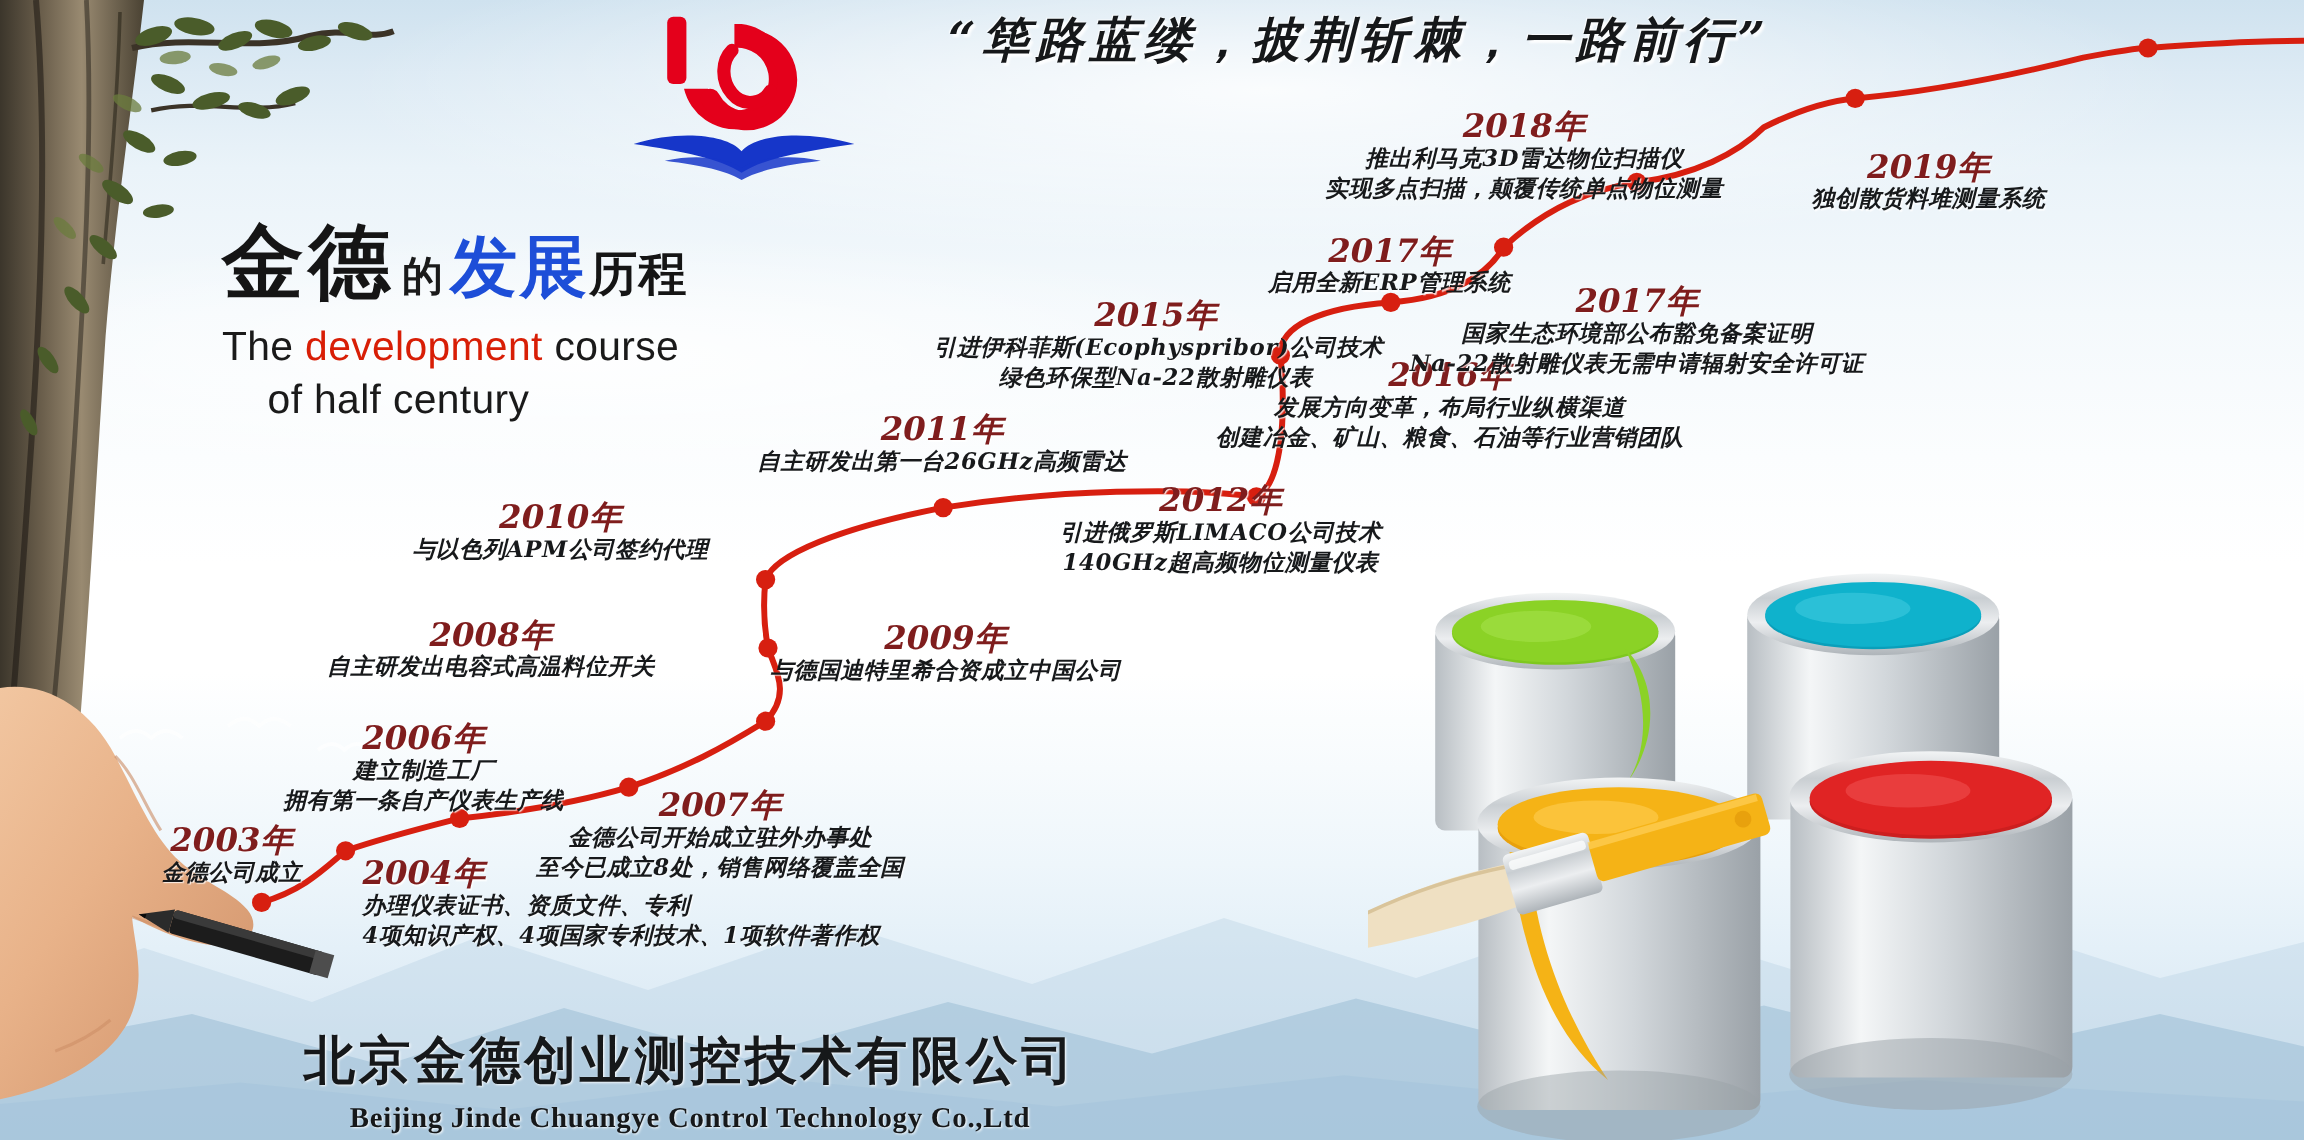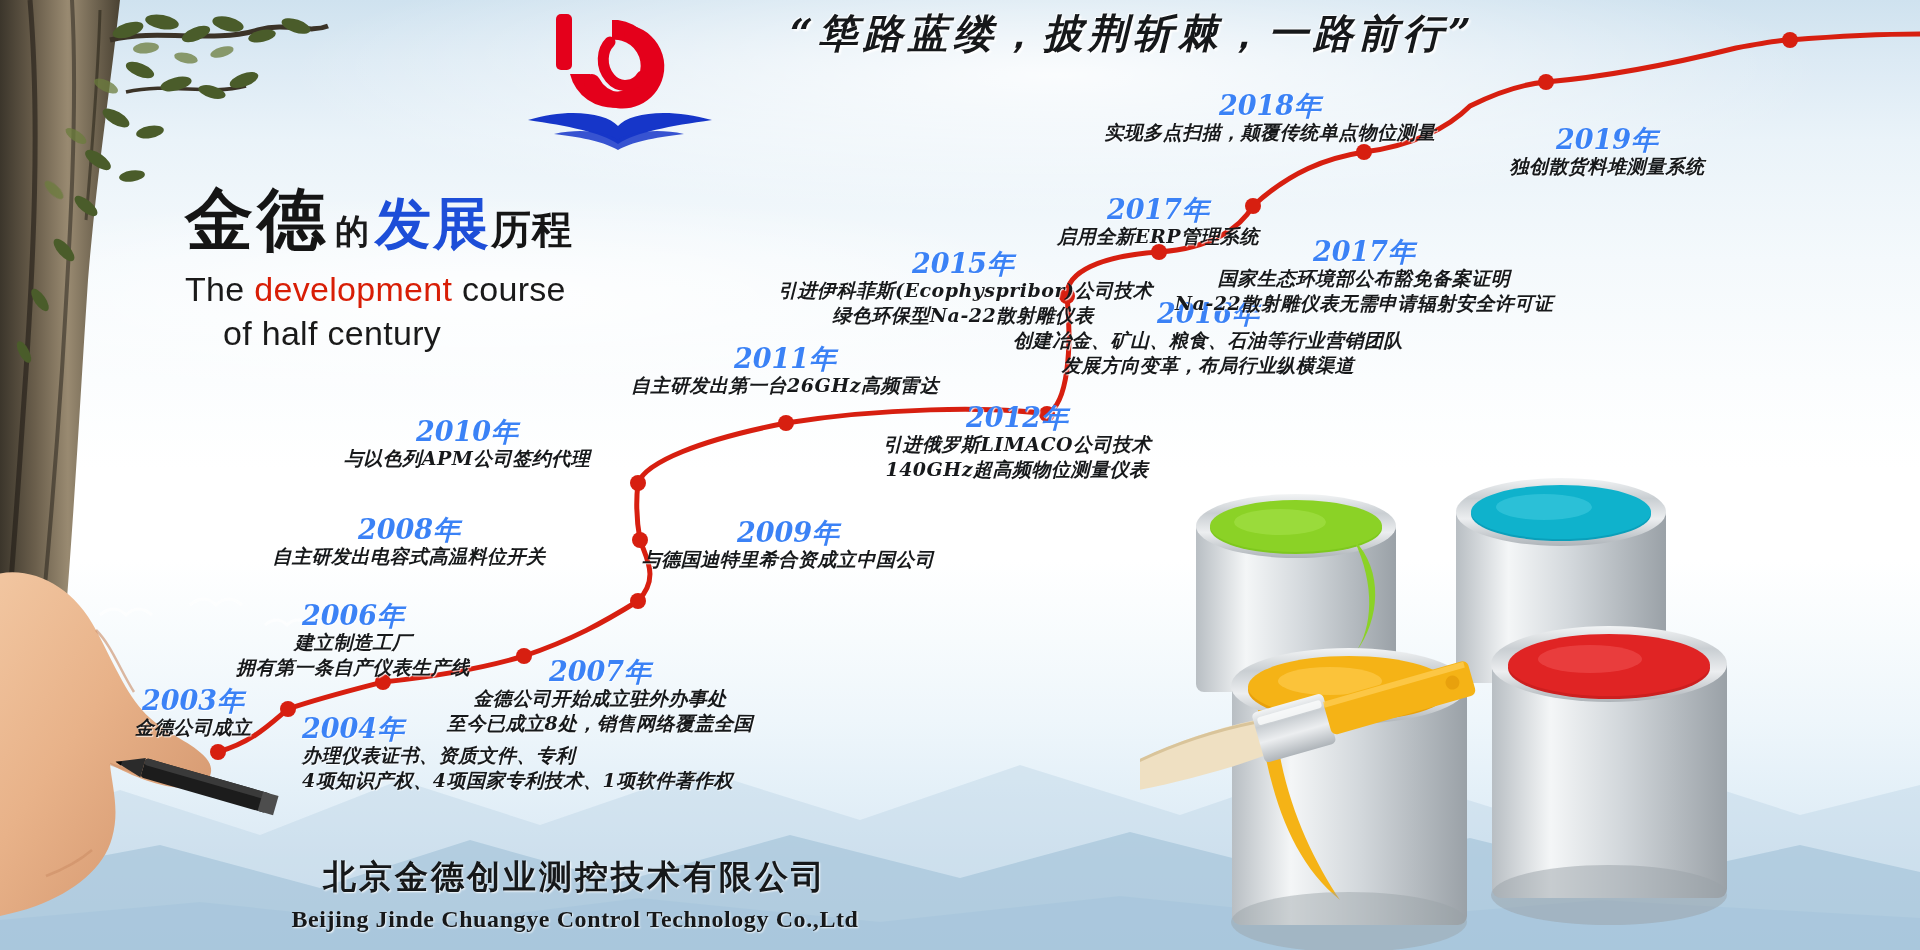--- a/index.html
+++ b/index.html
@@ -67,38 +67,38 @@
   .title-en .hl{color:#d81e06;}
   .title-en .l2{display:block;padding-left:38px;}
 
   
   .tl-svg{position:absolute;left:0;top:0;width:1920px;height:950px;overflow:visible;}
 
   
   .tl-item{position:absolute;white-space:nowrap;}
   .tl-item .yr{
     font-family:"DejaVu Serif","Liberation Serif",serif;
-    font-weight:bold;font-style:italic;font-size:27px;color:#3b82f6;
+    font-weight:bold;font-style:italic;font-size:27px;color:#7f1d1d;
     text-shadow:1px 1px 1px rgba(255,255,255,.9);
     line-height:1.05;
   }
   .tl-item .desc{
     font-family:"DejaVu Serif","Liberation Serif",serif;
     font-weight:bold;font-style:italic;font-size:19px;color:#17191b;
     line-height:1.32;letter-spacing:.5px;
     text-shadow:1px 1px 1px rgba(255,255,255,.85);
   }
   .al-c{text-align:center;}
   .al-l{text-align:left;}
 
   
   .footer{position:absolute;left:0;top:855px;width:1150px;text-align:center;}
   .f-cn{
     font-family:Liberation Mono, monospace;
-    font-weight:bold;font-size:33px;color:#16181a;letter-spacing:3px;
+    font-weight:bold;font-size:43px;color:#16181a;letter-spacing:3px;
     text-shadow:1px 1px 2px rgba(255,255,255,.9);
   }
   .f-en{
     margin-top:6px;
     font-family:"Liberation Serif",serif;
     font-weight:bold;font-size:24px;color:#16181a;letter-spacing:.6px;
     text-shadow:1px 1px 2px rgba(255,255,255,.9);
   }
   .birds{position:absolute;left:90px;top:585px;width:260px;height:60px;opacity:.75;}
 </style>
@@ -298,34 +298,35 @@
         <div class="desc">引进俄罗斯LIMACO公司技术</div>
         <div class="desc">140GHz超高频物位测量仪表</div>
       </div>
       <div class="tl-item al-c" style="left: 778px; top: 250px; width: 370px;">
         <div class="yr">2015年</div>
         <div class="desc">引进伊科菲斯(Ecophyspribor)公司技术</div>
         <div class="desc">绿色环保型Na-22散射雕仪表</div>
       </div>
       <div class="tl-item al-c" style="left: 1008px; top: 300px; width: 400px;">
         <div class="yr">2016年</div>
+        <div class="desc">发展方向变革，布局行业纵横渠道</div>
         <div class="desc">创建冶金、矿山、粮食、石油等行业营销团队</div>
-        <div class="desc">发展方向变革，布局行业纵横渠道</div>
       </div>
       <div class="tl-item al-c" style="left: 1008px; top: 196px; width: 300px;">
         <div class="yr">2017年</div>
         <div class="desc">启用全新ERP管理系统</div>
       </div>
       <div class="tl-item al-c" style="left: 1174px; top: 238px; width: 380px;">
         <div class="yr">2017年</div>
         <div class="desc">国家生态环境部公布豁免备案证明</div>
         <div class="desc">Na-22散射雕仪表无需申请辐射安全许可证</div>
       </div>
       <div class="tl-item al-c" style="left: 1060px; top: 92px; width: 420px;">
         <div class="yr">2018年</div>
+        <div class="desc">推出利马克3D雷达物位扫描仪</div>
         <div class="desc">实现多点扫描，颠覆传统单点物位测量</div>
       </div>
       <div class="tl-item al-c" style="left: 1452px; top: 126px; width: 310px;">
         <div class="yr">2019年</div>
         <div class="desc">独创散货料堆测量系统</div>
       </div>
     </div>
 
   <svg class="cans" viewBox="0 0 780 560">
     <defs>

